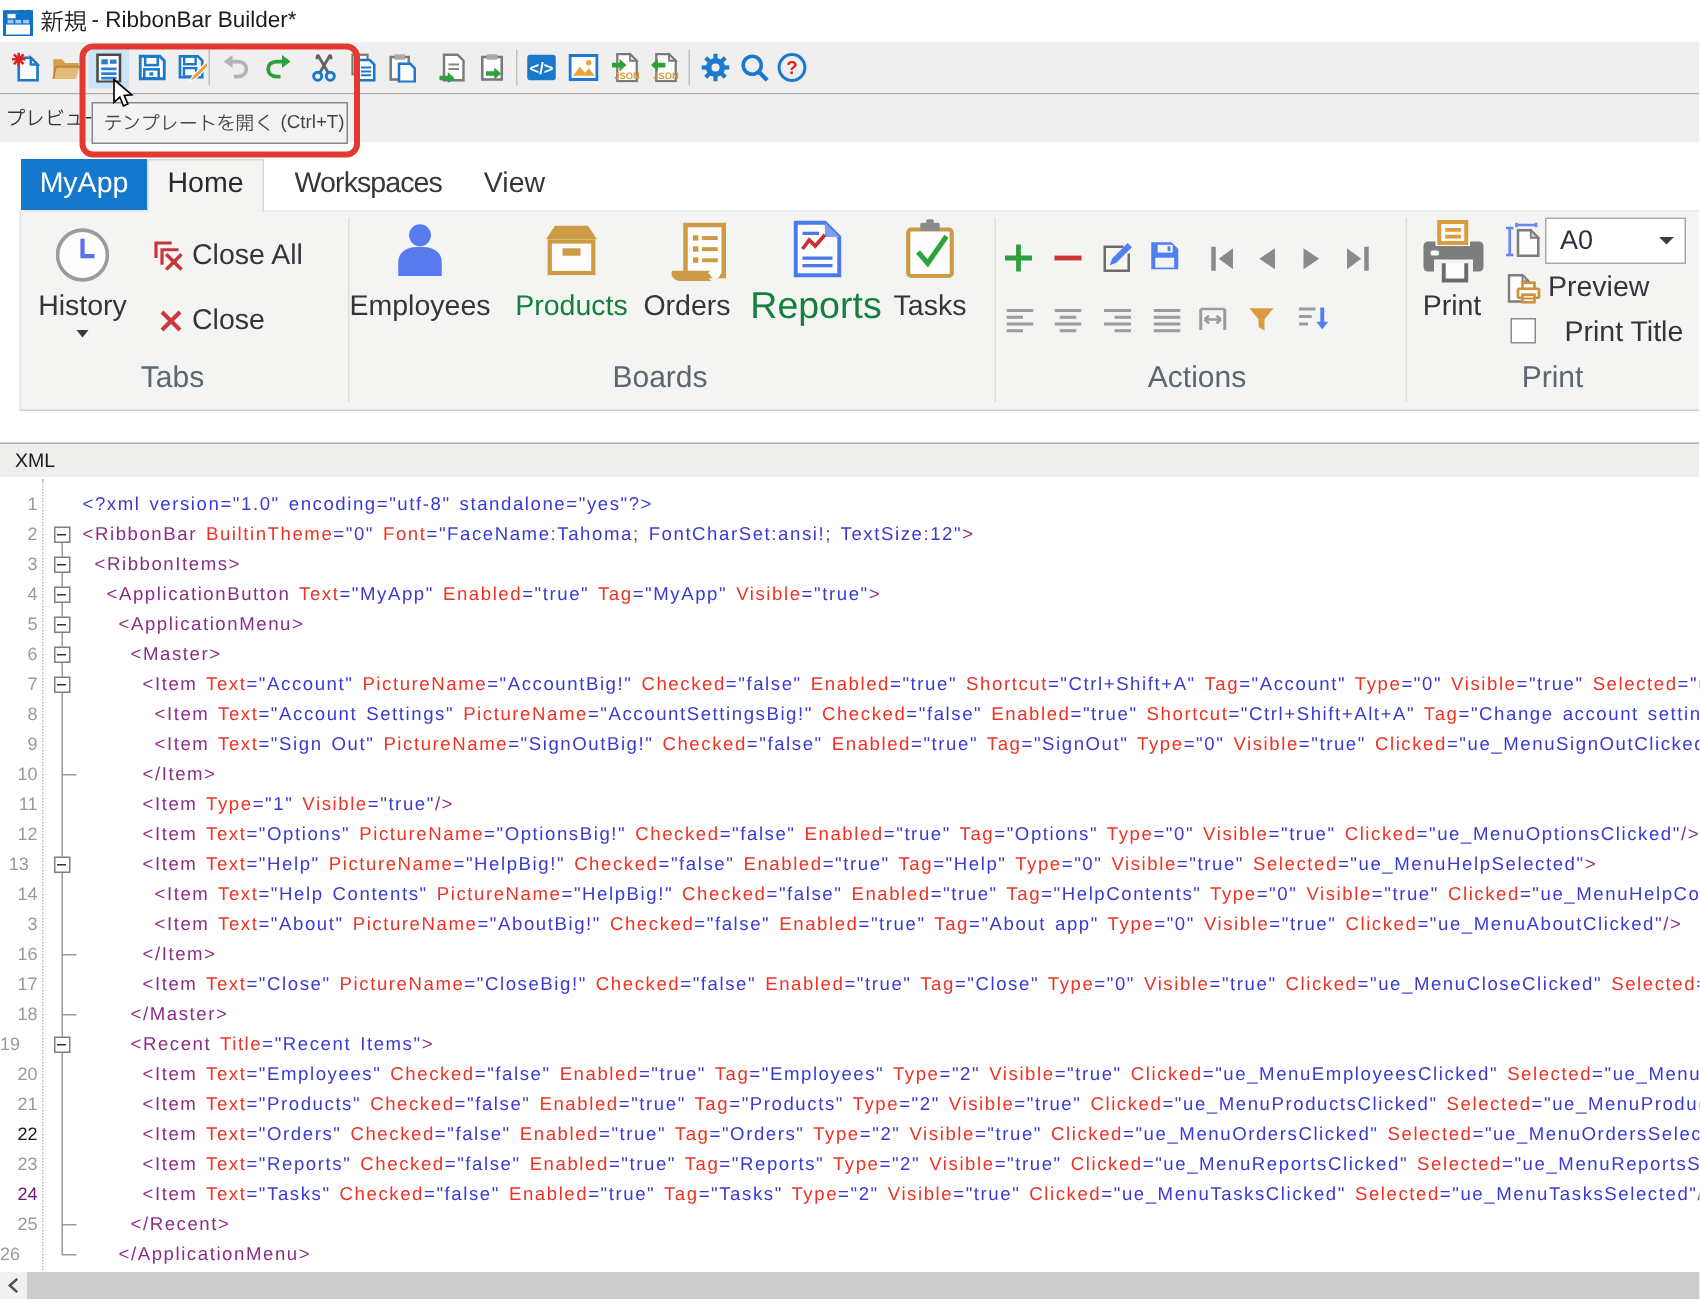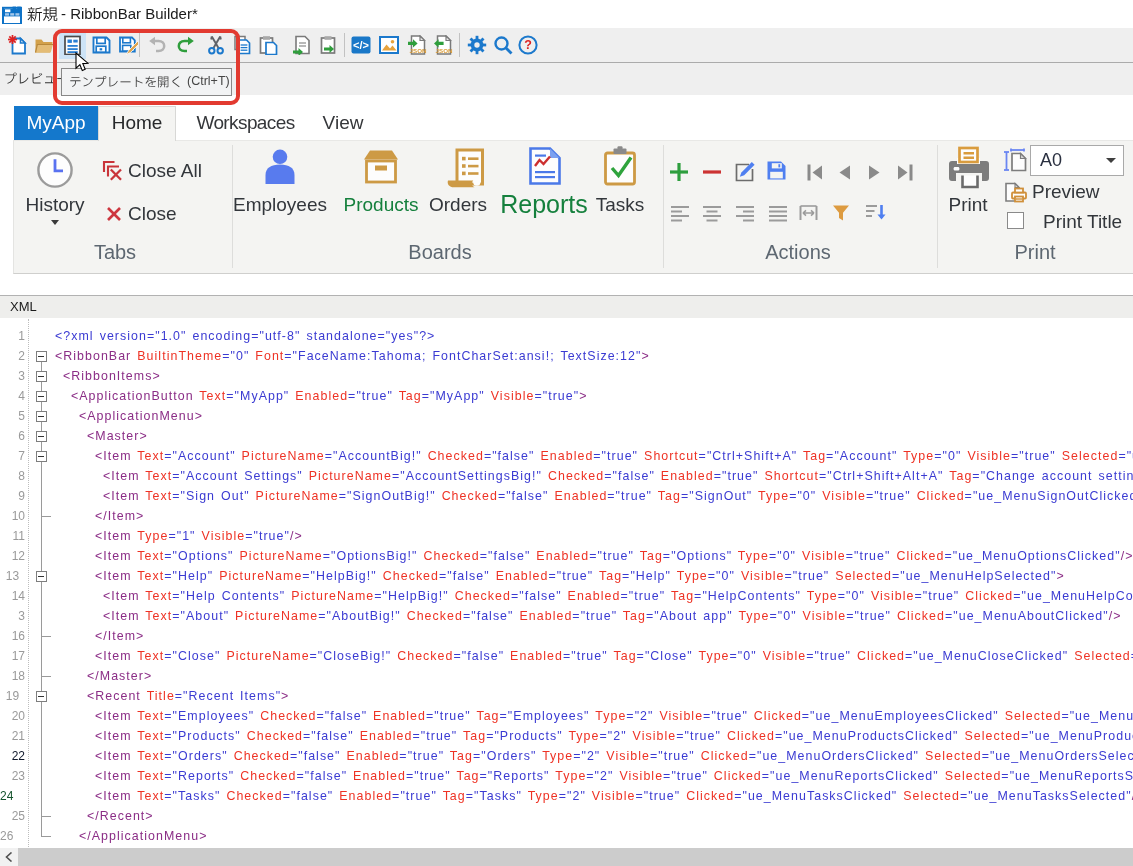--- a/index.html
+++ b/index.html
@@ -416,31 +416,31 @@
 <div class="ab" style="left:0px;top:586.0px;width:25px;height:20.0px;font-size:12px;color:#9a9a9a;line-height:20.0px;text-align:right;white-space:nowrap;">14</div>
 <div class="ab xl" style="left:103px;top:586.0px"><span class="t">&lt;Item </span><span class="a">Text</span><span class="v">="Help Contents" </span><span class="a">PictureName</span><span class="v">="HelpBig!" </span><span class="a">Checked</span><span class="v">="false" </span><span class="a">Enabled</span><span class="v">="true" </span><span class="a">Tag</span><span class="v">="HelpContents" </span><span class="a">Type</span><span class="v">="0" </span><span class="a">Visible</span><span class="v">="true" </span><span class="a">Clicked</span><span class="v">="ue_MenuHelpContentsClicked"</span></div>
 <div class="ab" style="left:0px;top:606.0px;width:25px;height:20.0px;font-size:12px;color:#9a9a9a;line-height:20.0px;text-align:right;white-space:nowrap;">3</div>
 <div class="ab xl" style="left:103px;top:606.0px"><span class="t">&lt;Item </span><span class="a">Text</span><span class="v">="About" </span><span class="a">PictureName</span><span class="v">="AboutBig!" </span><span class="a">Checked</span><span class="v">="false" </span><span class="a">Enabled</span><span class="v">="true" </span><span class="a">Tag</span><span class="v">="About app" </span><span class="a">Type</span><span class="v">="0" </span><span class="a">Visible</span><span class="v">="true" </span><span class="a">Clicked</span><span class="v">="ue_MenuAboutClicked"</span><span class="t">/&gt;</span></div>
 <div class="ab" style="left:0px;top:626.0px;width:25px;height:20.0px;font-size:12px;color:#9a9a9a;line-height:20.0px;text-align:right;white-space:nowrap;">16</div>
 <div class="ab xl" style="left:95px;top:626.0px"><span class="t">&lt;/Item&gt;</span></div>
 <div class="ab" style="left:0px;top:646.0px;width:25px;height:20.0px;font-size:12px;color:#9a9a9a;line-height:20.0px;text-align:right;white-space:nowrap;">17</div>
 <div class="ab xl" style="left:95px;top:646.0px"><span class="t">&lt;Item </span><span class="a">Text</span><span class="v">="Close" </span><span class="a">PictureName</span><span class="v">="CloseBig!" </span><span class="a">Checked</span><span class="v">="false" </span><span class="a">Enabled</span><span class="v">="true" </span><span class="a">Tag</span><span class="v">="Close" </span><span class="a">Type</span><span class="v">="0" </span><span class="a">Visible</span><span class="v">="true" </span><span class="a">Clicked</span><span class="v">="ue_MenuCloseClicked" </span><span class="a">Selected</span><span class="v">="ue_MenuCloseSelected"</span></div>
 <div class="ab" style="left:0px;top:666.0px;width:25px;height:20.0px;font-size:12px;color:#9a9a9a;line-height:20.0px;text-align:right;white-space:nowrap;">18</div>
 <div class="ab xl" style="left:87px;top:666.0px"><span class="t">&lt;/Master&gt;</span></div>
-<div class="ab" style="left:0px;top:686.0px;width:25px;height:20.0px;font-size:12px;color:#9a9a9a;line-height:20.0px;text-align:center;white-space:nowrap;">19</div>
+<div class="ab" style="left:0px;top:686.0px;width:25px;height:20.0px;font-size:12px;color:#9a9a9a;line-height:20.0px;text-align:left;white-space:nowrap;">19</div>
 <div class="ab xl" style="left:87px;top:686.0px"><span class="t">&lt;Recent </span><span class="a">Title</span><span class="v">="Recent Items"</span><span class="t">&gt;</span></div>
 <div class="ab" style="left:0px;top:706.0px;width:25px;height:20.0px;font-size:12px;color:#9a9a9a;line-height:20.0px;text-align:right;white-space:nowrap;">20</div>
 <div class="ab xl" style="left:95px;top:706.0px"><span class="t">&lt;Item </span><span class="a">Text</span><span class="v">="Employees" </span><span class="a">Checked</span><span class="v">="false" </span><span class="a">Enabled</span><span class="v">="true" </span><span class="a">Tag</span><span class="v">="Employees" </span><span class="a">Type</span><span class="v">="2" </span><span class="a">Visible</span><span class="v">="true" </span><span class="a">Clicked</span><span class="v">="ue_MenuEmployeesClicked" </span><span class="a">Selected</span><span class="v">="ue_MenuEmployeesSelected"</span></div>
 <div class="ab" style="left:0px;top:726.0px;width:25px;height:20.0px;font-size:12px;color:#9a9a9a;line-height:20.0px;text-align:right;white-space:nowrap;">21</div>
 <div class="ab xl" style="left:95px;top:726.0px"><span class="t">&lt;Item </span><span class="a">Text</span><span class="v">="Products" </span><span class="a">Checked</span><span class="v">="false" </span><span class="a">Enabled</span><span class="v">="true" </span><span class="a">Tag</span><span class="v">="Products" </span><span class="a">Type</span><span class="v">="2" </span><span class="a">Visible</span><span class="v">="true" </span><span class="a">Clicked</span><span class="v">="ue_MenuProductsClicked" </span><span class="a">Selected</span><span class="v">="ue_MenuProductsSelected"</span></div>
 <div class="ab" style="left:0px;top:746.0px;width:25px;height:20.0px;font-size:12px;color:#0f172a;line-height:20.0px;text-align:right;white-space:nowrap;">22</div>
 <div class="ab xl" style="left:95px;top:746.0px"><span class="t">&lt;Item </span><span class="a">Text</span><span class="v">="Orders" </span><span class="a">Checked</span><span class="v">="false" </span><span class="a">Enabled</span><span class="v">="true" </span><span class="a">Tag</span><span class="v">="Orders" </span><span class="a">Type</span><span class="v">="2" </span><span class="a">Visible</span><span class="v">="true" </span><span class="a">Clicked</span><span class="v">="ue_MenuOrdersClicked" </span><span class="a">Selected</span><span class="v">="ue_MenuOrdersSelected"</span></div>
 <div class="ab" style="left:0px;top:766.0px;width:25px;height:20.0px;font-size:12px;color:#9a9a9a;line-height:20.0px;text-align:right;white-space:nowrap;">23</div>
 <div class="ab xl" style="left:95px;top:766.0px"><span class="t">&lt;Item </span><span class="a">Text</span><span class="v">="Reports" </span><span class="a">Checked</span><span class="v">="false" </span><span class="a">Enabled</span><span class="v">="true" </span><span class="a">Tag</span><span class="v">="Reports" </span><span class="a">Type</span><span class="v">="2" </span><span class="a">Visible</span><span class="v">="true" </span><span class="a">Clicked</span><span class="v">="ue_MenuReportsClicked" </span><span class="a">Selected</span><span class="v">="ue_MenuReportsSelected"</span></div>
-<div class="ab" style="left:0px;top:786.0px;width:25px;height:20.0px;font-size:12px;color:#14532d;line-height:20.0px;text-align:left;white-space:nowrap;">24</div>
+<div class="ab" style="left:0px;top:786.0px;width:25px;height:20.0px;font-size:12px;color:#701a75;line-height:20.0px;text-align:right;white-space:nowrap;">24</div>
 <div class="ab xl" style="left:95px;top:786.0px"><span class="t">&lt;Item </span><span class="a">Text</span><span class="v">="Tasks" </span><span class="a">Checked</span><span class="v">="false" </span><span class="a">Enabled</span><span class="v">="true" </span><span class="a">Tag</span><span class="v">="Tasks" </span><span class="a">Type</span><span class="v">="2" </span><span class="a">Visible</span><span class="v">="true" </span><span class="a">Clicked</span><span class="v">="ue_MenuTasksClicked" </span><span class="a">Selected</span><span class="v">="ue_MenuTasksSelected"</span><span class="t">/&gt;</span></div>
 <div class="ab" style="left:0px;top:806.0px;width:25px;height:20.0px;font-size:12px;color:#9a9a9a;line-height:20.0px;text-align:right;white-space:nowrap;">25</div>
 <div class="ab xl" style="left:87px;top:806.0px"><span class="t">&lt;/Recent&gt;</span></div>
 <div class="ab" style="left:0px;top:826.0px;width:25px;height:20.0px;font-size:12px;color:#9a9a9a;line-height:20.0px;text-align:left;white-space:nowrap;">26</div>
 <div class="ab xl" style="left:79px;top:826.0px"><span class="t">&lt;/ApplicationMenu&gt;</span></div>
 <div class="ab" style="left:0px;top:848px;width:1133px;height:18px;background:#cccccc"></div>
 <div class="ab" style="left:0px;top:848px;width:18px;height:18px;background:#f1f1f1"></div>
 <svg class="ab" style="left:5px;top:852px" width="8" height="10" viewBox="0 0 8 10">
     <path d="M6.5 0.5 L1.5 5 L6.5 9.5" fill="none" stroke="#505050" stroke-width="1.6"></path>
   </svg>

